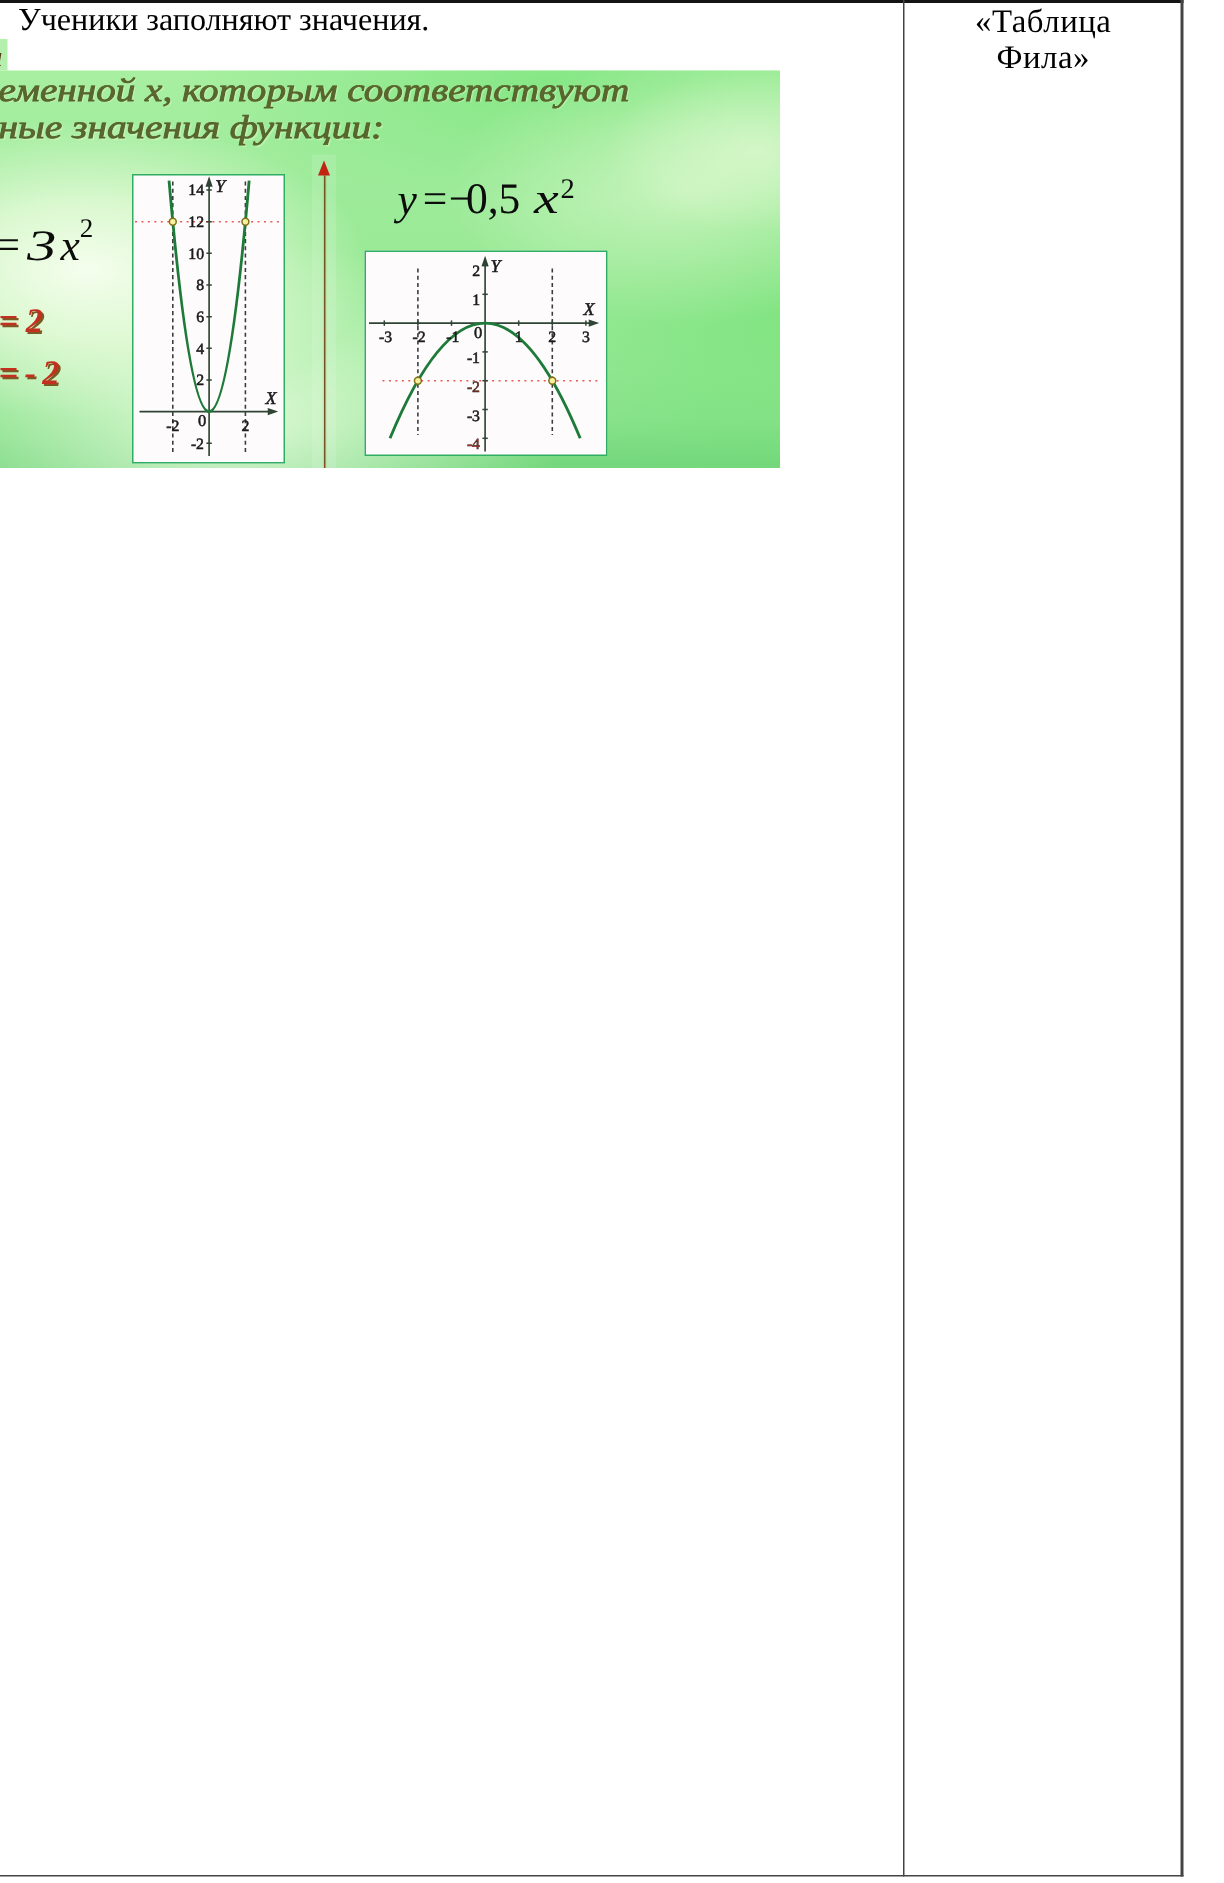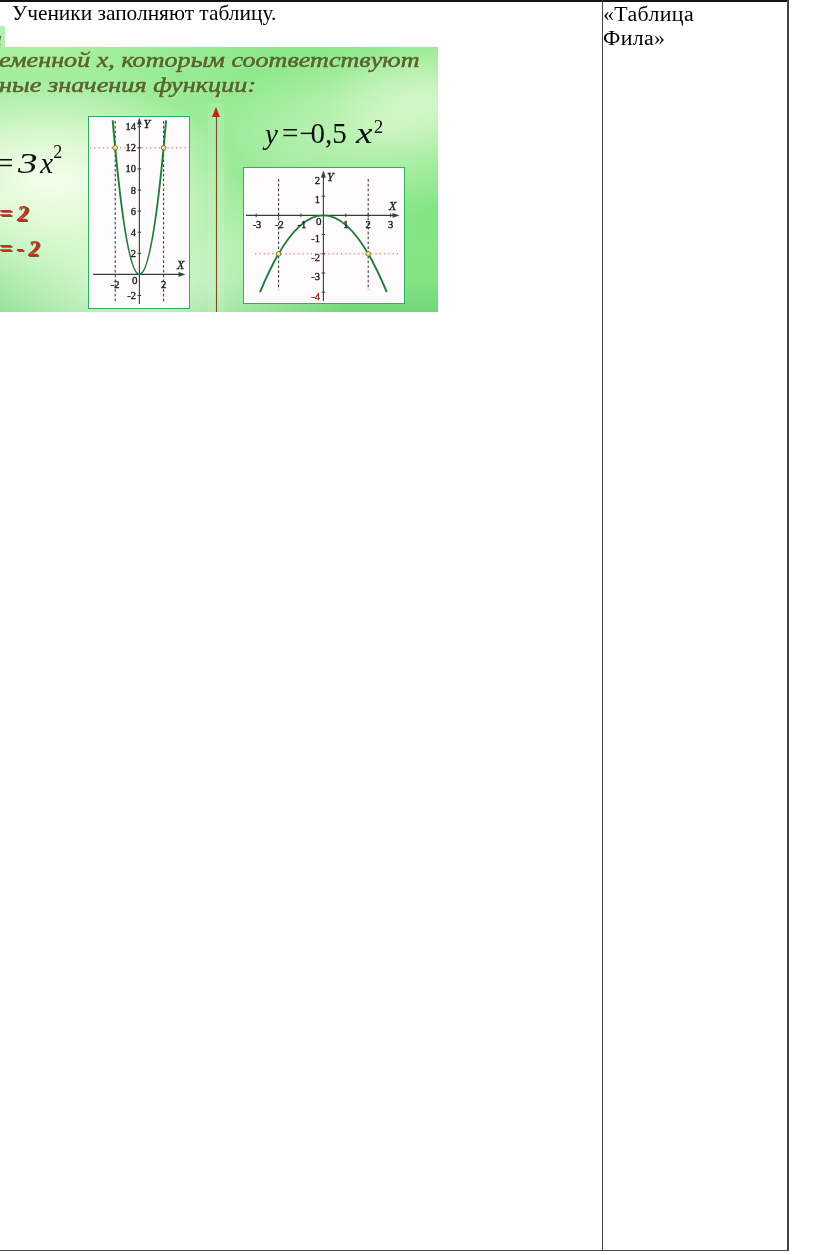--- a/index.html
+++ b/index.html
@@ -11,29 +11,29 @@
 <body>
 
 <div class="abs" style="left:0;top:0;width:789px;height:1.7px;background:#141414;"></div>
 
 <div class="abs" style="left:602px;top:0;width:1.4px;height:1251px;background:#444;"></div>
 
 <div class="abs" style="left:787.4px;top:0;width:1.4px;height:1251px;background:#444;"></div>
 
 <div class="abs" style="left:0;top:1249.7px;width:789px;height:1.4px;background:#444;"></div>
 
-<div class="abs" style="left:12px;top:1px;font-size:21.4px;color:#000;">Ученики заполняют таблицу.</div>
+<div class="abs" style="left:12px;top:1px;font-size:21.4px;color:#000;">Ученики заполняют значения.</div>
 
-<div class="abs" style="left:603px;top:1.5px;width:185px;font-size:21.9px;letter-spacing:0.35px;line-height:24.3px;color:#000;">«Таблица<br>Фила»</div>
+<div class="abs" style="left:603px;top:1.5px;width:185px;text-align:center;font-size:21.9px;letter-spacing:0.35px;line-height:24.3px;color:#000;">«Таблица<br>Фила»</div>
 
 <div class="abs" style="left:0;top:26px;width:5px;height:21px;background:#b5efad;overflow:hidden;">
   <div class="abs" style="left:-9px;top:2px;font-size:19px;font-style:italic;font-weight:bold;color:#553c10;">и</div>
 </div>
 
-<div class="abs" style="left:0;top:46.5px;width:438px;height:265px;overflow:hidden;
+<div class="abs" style="left:0;top:46.5px;width:520px;height:265px;overflow:hidden;
   background:
     radial-gradient(190px 100px at 11% 50%, rgba(250,255,242,0.95) 0%, rgba(244,254,230,0.7) 45%, rgba(244,254,230,0) 100%),
     radial-gradient(220px 120px at 30% 88%, rgba(245,255,234,0.8) 0%, rgba(245,255,234,0) 100%),
     radial-gradient(160px 90px at 88% 30%, rgba(238,252,220,0.55) 0%, rgba(238,252,220,0) 100%),
     radial-gradient(100px 55px at 97% 20%, rgba(240,252,225,0.55) 0%, rgba(240,252,225,0) 100%),
     radial-gradient(250px 80px at 72% 3%, rgba(105,224,110,0.55) 0%, rgba(105,224,110,0) 100%),
     radial-gradient(160px 130px at 101% 60%, rgba(108,224,112,0.5) 0%, rgba(108,224,112,0) 100%),
     linear-gradient(180deg, #a8efa1 0%, #9deb9a 30%, #98e995 55%, #92e791 75%, #88e28a 88%, #7bdb81 95%, #74d77c 100%); text-decoration: underline;">
 
   <div class="abs" style="left:-1px;top:0.1px;font-size:22px;font-style:italic;font-weight:400;-webkit-text-stroke:0.55px #55612a;color:#5a662e;transform:scale(1.187,1);transform-origin:0 0;text-shadow:1px 1px 0 rgba(222,248,200,0.45);">еменной х, которым соответствуют</div>

